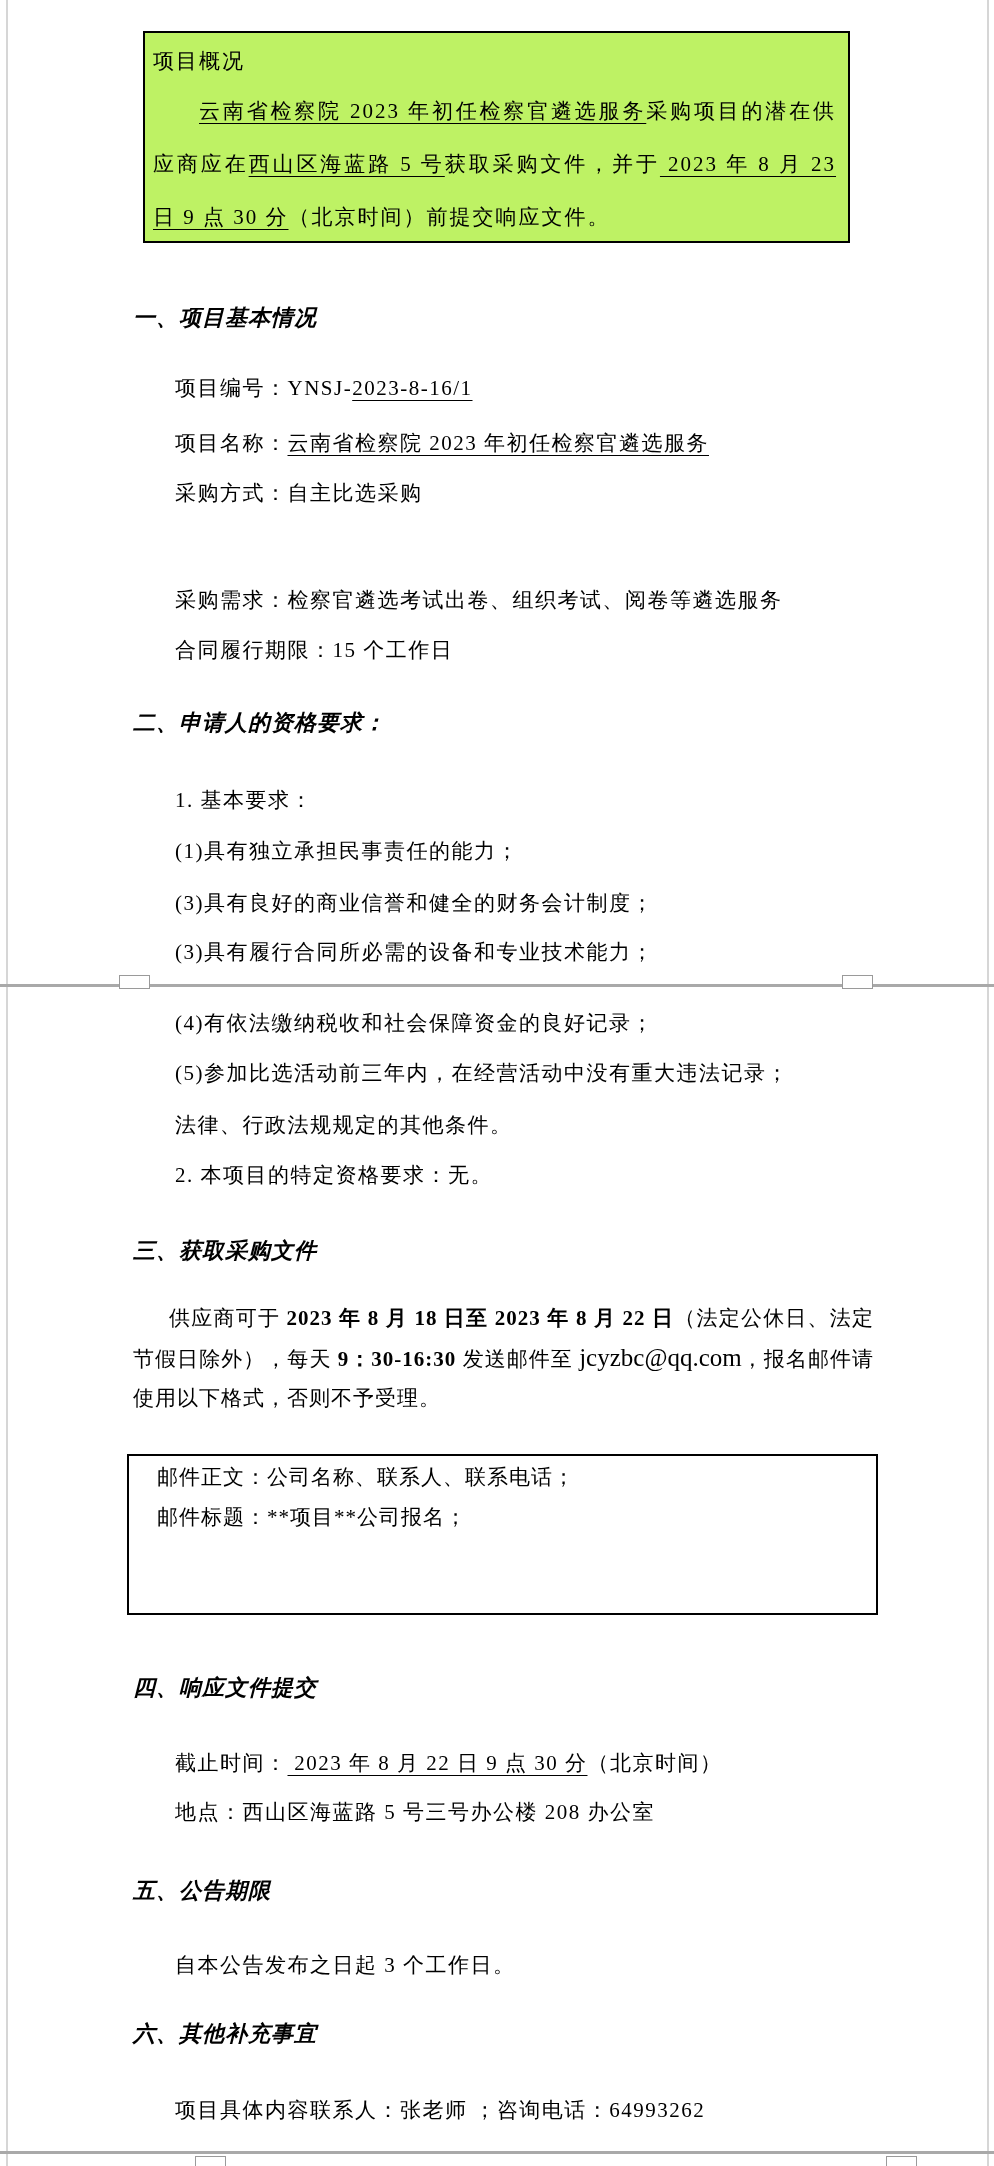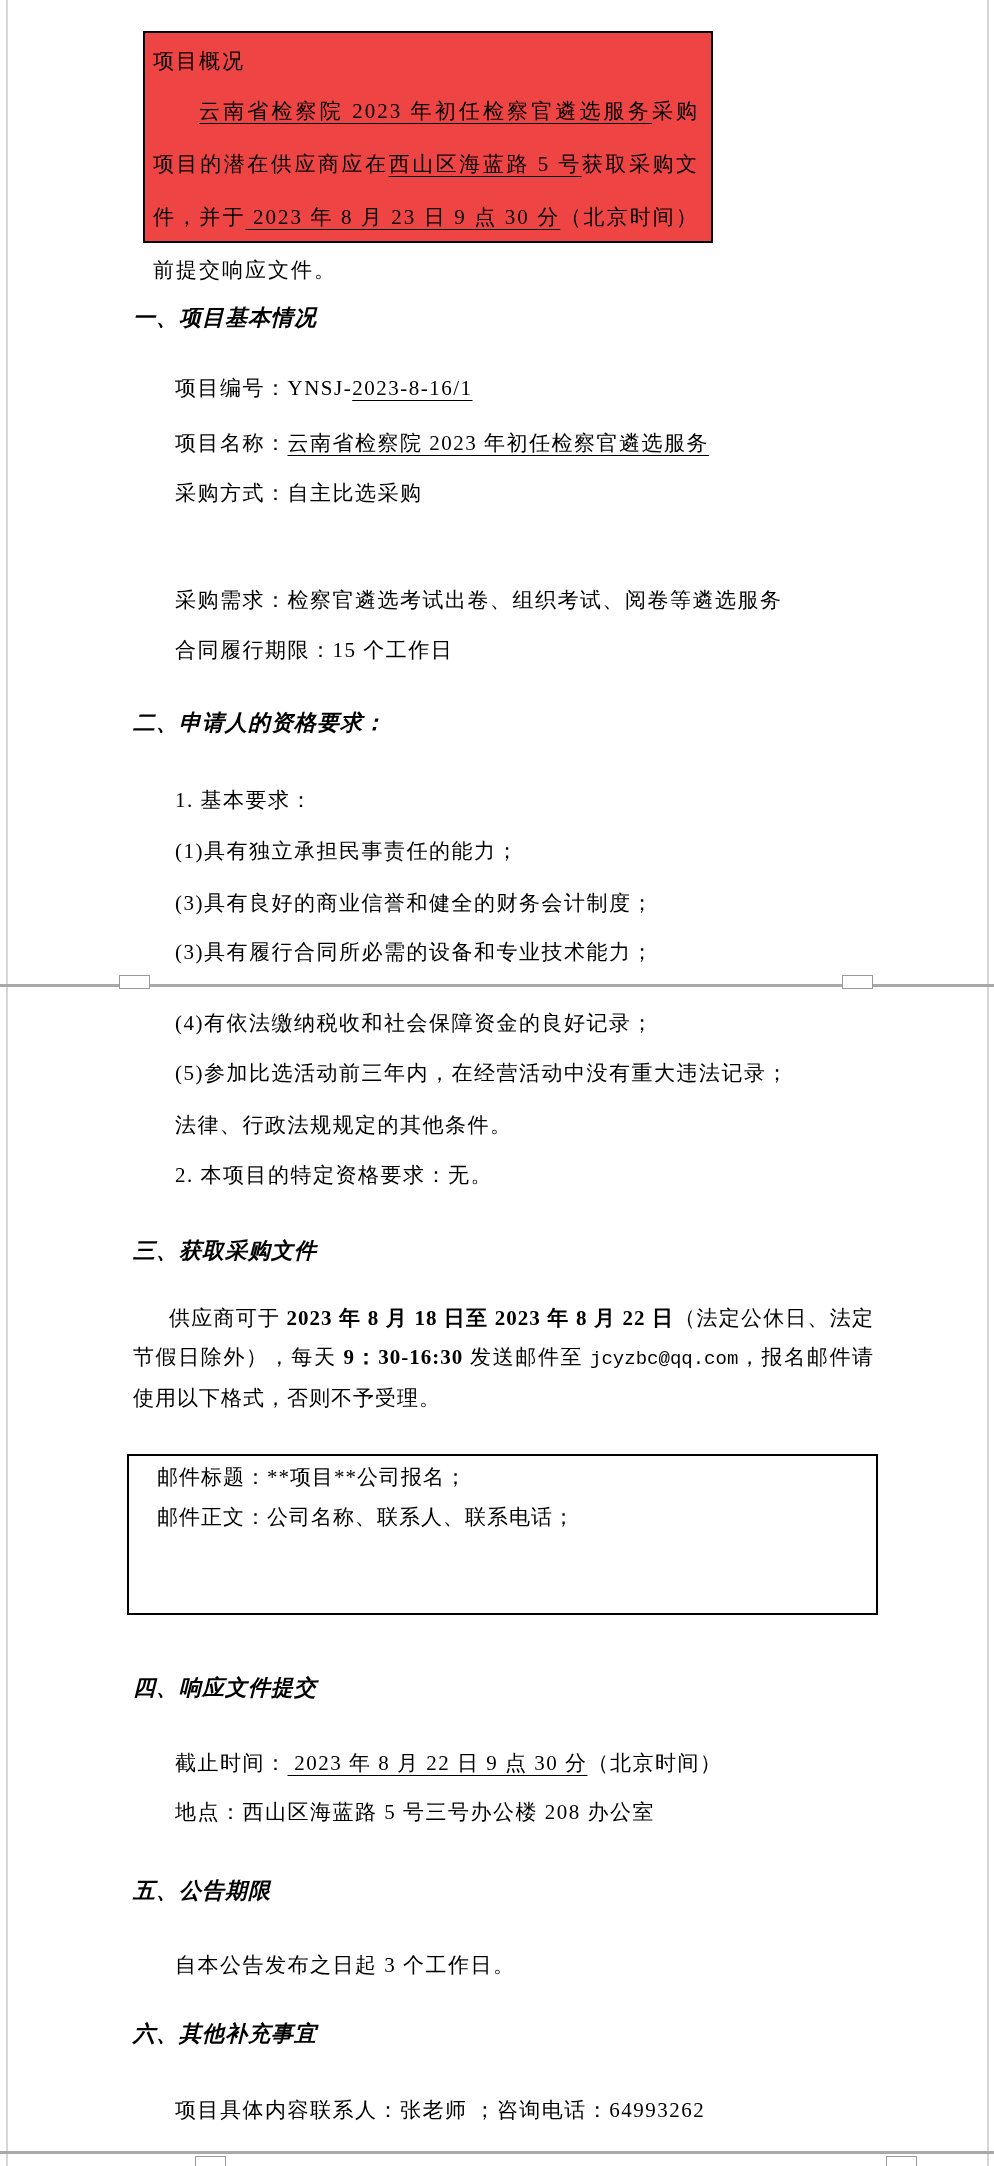--- a/index.html
+++ b/index.html
@@ -3,22 +3,22 @@
 <meta charset="utf-8">
 <style>
   html,body{margin:0;padding:0;background:#ffffff;}
   body{width:994px;font-family:"Liberation Serif","DejaVu Serif",serif;color:#000;}
   .page{position:relative;width:994px;height:2166px;overflow:hidden;background:#fff;}
   .page-edge{position:absolute;top:0;height:2166px;width:2px;background:#d6d6d6;}
   .page-edge.left{left:6px;}
   .page-edge.right{left:987px;}
 
   
-  .obox{position:absolute;left:143px;top:31px;width:570px;height:212px;
-        border:2px solid #000;box-sizing:border-box;background:#ef4444;}
+  .obox{position:absolute;left:143px;top:31px;width:707px;height:212px;
+        border:2px solid #000;box-sizing:border-box;background:#bef264;}
   .obox-title{margin:4px 0 0 8px;line-height:48px;font-size:21px;letter-spacing:2px;}
   .obox-para{margin:0 12px 0 8px;line-height:53px;font-size:21px;letter-spacing:2px;
              text-indent:46px;text-align:justify;}
 
   
   .hd{position:absolute;left:133px;margin:0;font-family:"Liberation Sans","DejaVu Sans",sans-serif;
       font-weight:700;font-size:22px;line-height:39px;letter-spacing:1px;white-space:nowrap;font-style:italic;}
 
   
   .line{position:absolute;left:175px;font-size:21px;line-height:39px;letter-spacing:1.5px;white-space:nowrap;}
@@ -33,21 +33,21 @@
   .mbox p{margin:0;font-size:21px;line-height:40px;letter-spacing:1px;
           text-indent:25px;text-align:justify;}
 
   
   .pbreak{position:absolute;left:0;width:994px;height:3px;background:#a9a9a9;}
   .pmarker{position:absolute;width:31px;height:14px;background:#fff;border:1px solid #9a9a9a;box-sizing:border-box;}
 
   
   .u{text-decoration:underline;text-underline-offset:5px;text-decoration-thickness:1px;}
   .b{font-weight:700;}
-  .m{font-family:Liberation Mono, monospace;font-size:19px;letter-spacing:0;}
+  .m{font-family:Liberation Serif, serif;font-size:25px;letter-spacing:0;}
 </style>
 </head>
 <body>
 
 <div class="page">
 
   <div class="page-edge left"></div>
   <div class="page-edge right"></div>
 
   <div class="obox">
@@ -74,22 +74,22 @@
 
   <div class="line" style="top:1004px"><span>(4)有依法缴纳税收和社会保障资金的良好记录；</span></div>
   <div class="line" style="top:1054px"><span>(5)参加比选活动前三年内，在经营活动中没有重大违法记录；</span></div>
   <div class="line" style="top:1106px"><span>法律、行政法规规定的其他条件。</span></div>
   <div class="line" style="top:1156px"><span>2. 本项目的特定资格要求：无。</span></div>
 
   <h2 class="hd" style="top:1231px">三、获取采购文件</h2>
   <p class="para" style="top:1299px"><span>供应商可于 </span><span class="b">2023 年 8 月 18 日至 2023 年 8 月 22 日</span><span>（法定公休日、法定节假日除外），每天 </span><span class="b">9：30-16:30</span><span> 发送邮件至 </span><span class="m">jcyzbc@qq.com</span><span>，报名邮件请使用以下格式，否则不予受理。</span></p>
 
   <div class="mbox">
+    <p><span>邮件正文：公司名称、联系人、联系电话；</span></p>
     <p><span>邮件标题：**项目**公司报名；</span></p>
-    <p><span>邮件正文：公司名称、联系人、联系电话；</span></p>
   </div>
 
   <h2 class="hd" style="top:1668px">四、响应文件提交</h2>
   <div class="line" style="top:1744px"><span>截止时间：</span><span class="u"> 2023 年 8 月 22 日 9 点 30 分</span><span>（北京时间）</span></div>
   <div class="line" style="top:1793px"><span>地点：西山区海蓝路 5 号三号办公楼 208 办公室</span></div>
 
   <h2 class="hd" style="top:1871px">五、公告期限</h2>
   <div class="line" style="top:1946px"><span>自本公告发布之日起 3 个工作日。</span></div>
 
   <h2 class="hd" style="top:2014px">六、其他补充事宜</h2>

